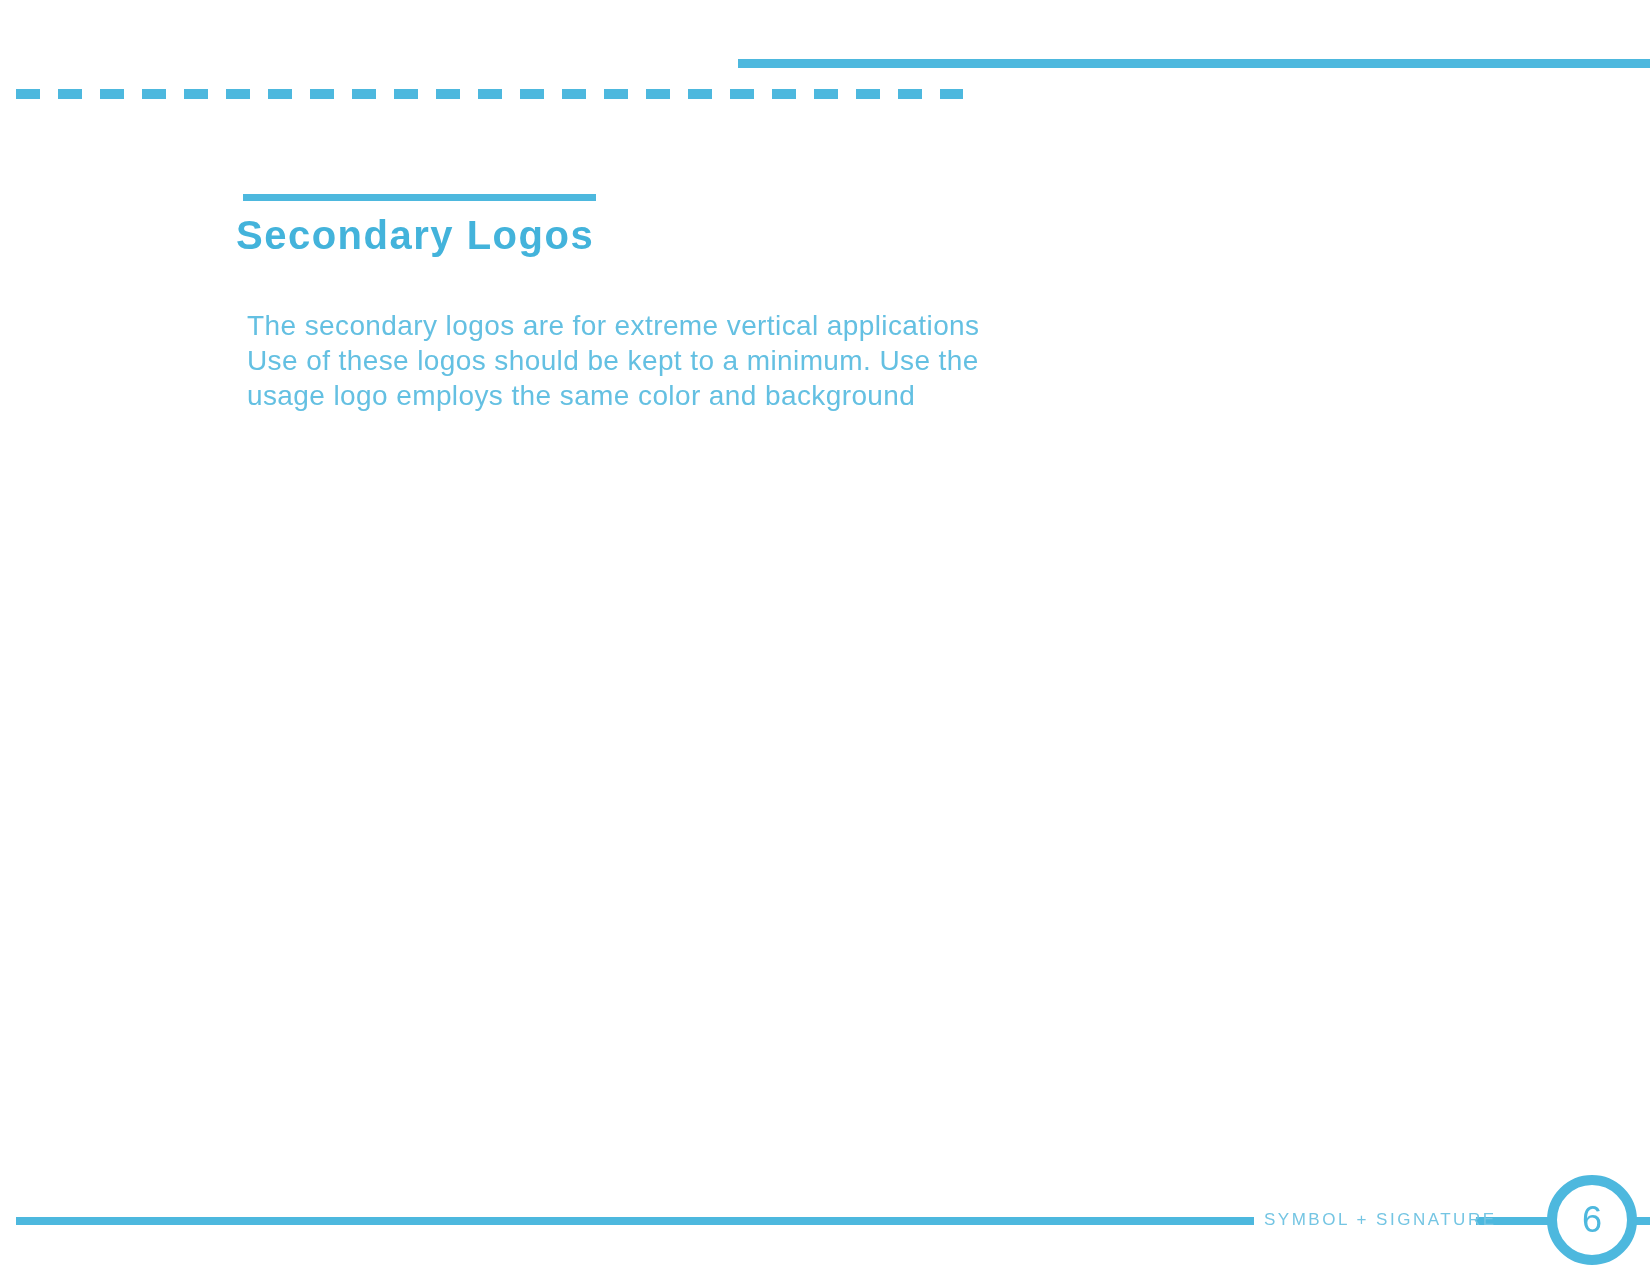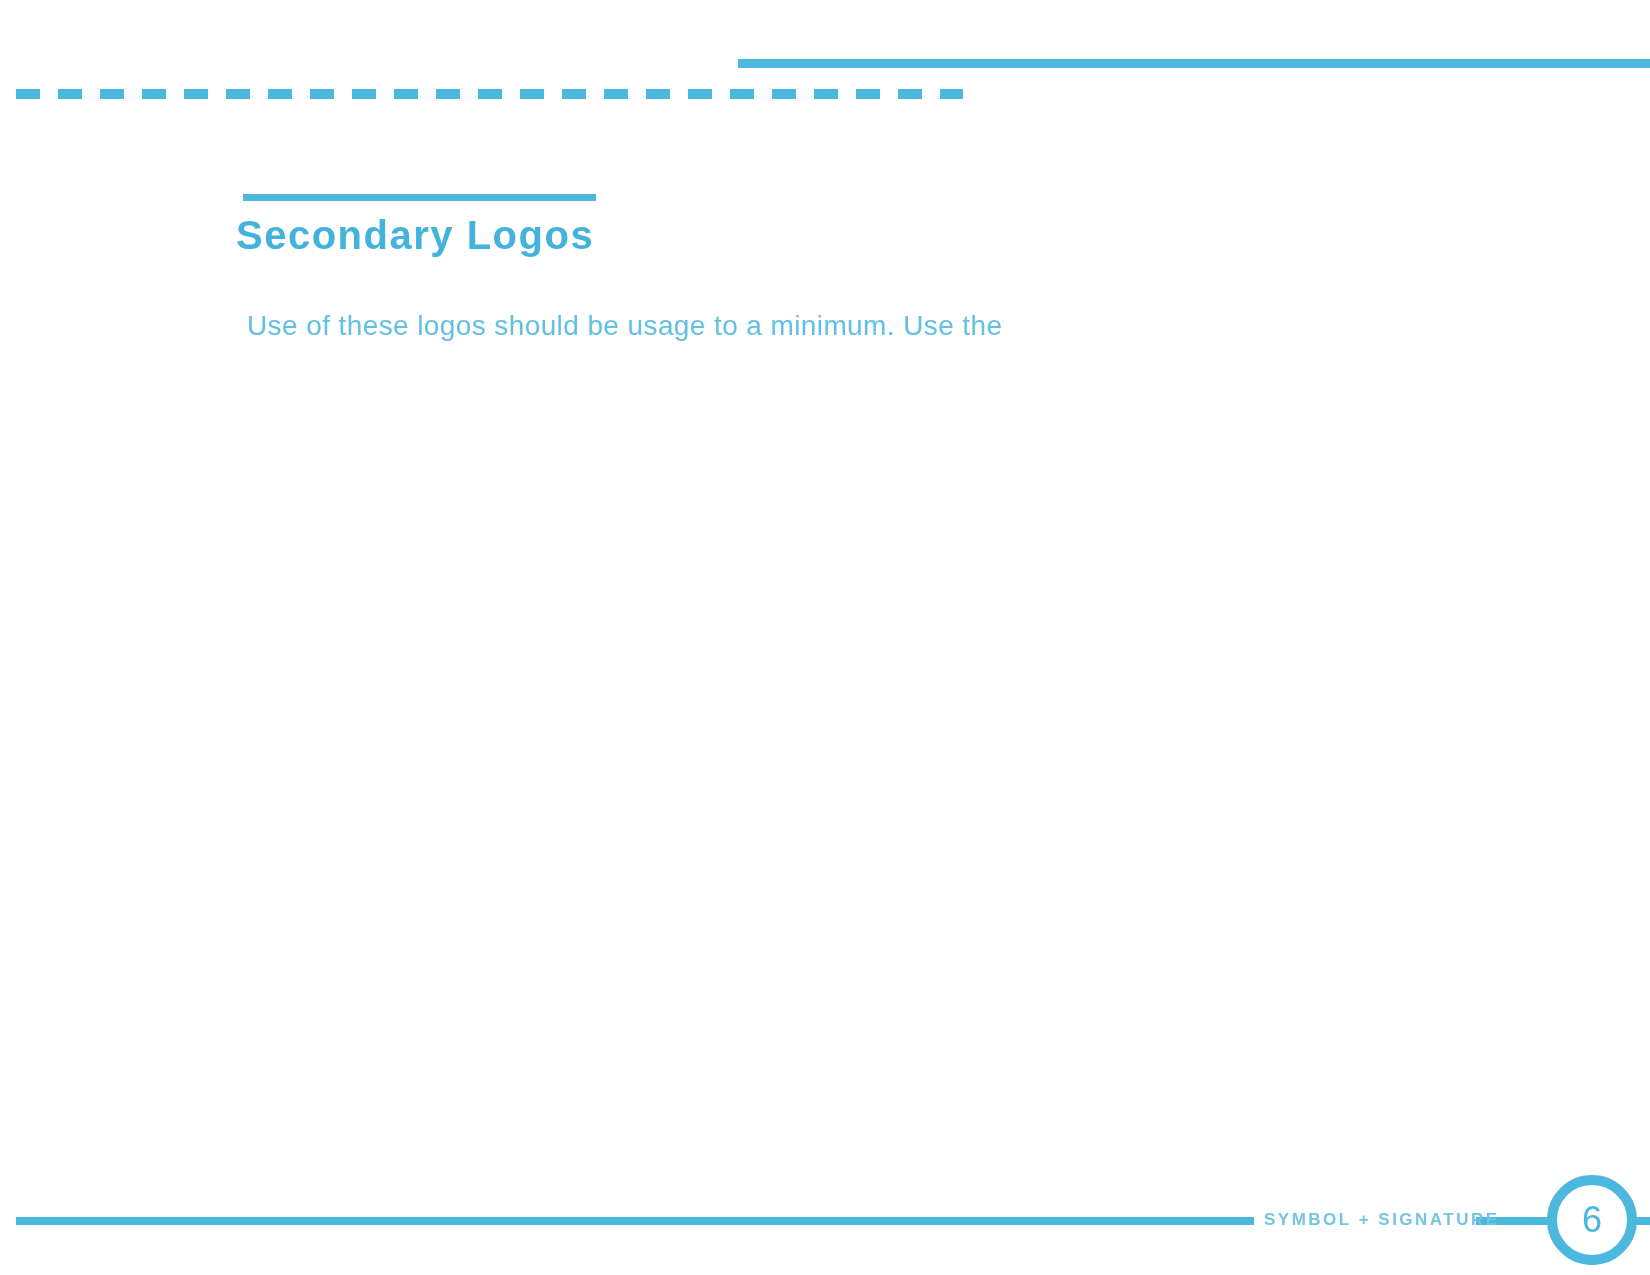--- a/index.html
+++ b/index.html
@@ -82,21 +82,20 @@
   .footer-line.right { left: 1460px; width: 190px;  }
   .footer-label {
     position: absolute;
     left: 1248px; top: 1194px;
     font-size: 17px;
     line-height: 20px;
     letter-spacing: 2.5px;
     color: var(--footer_label_text);
     white-space: nowrap;
     z-index: 2;
-    font-weight: bold;
   }
   .page-number-circle {
     position: absolute;
     left: 1531px; top: 1159px;
     width: 90px; height: 90px;
     background: #ffffff;
     border: 10px solid var(--accent);
     border-radius: 50%;
     z-index: 3;
     display: flex;
@@ -115,21 +114,23 @@
 <div class="page">
 
   <div class="top-solid-line"></div>
   <div class="top-dashed-line"></div>
 
   <section>
     <div class="heading-rule"></div>
     <h1 class="page-title">Secondary Logos</h1>
 
     <div class="body-copy">
-      <div class="line">Use of these logos should be usage to a minimum. Use the</div>
+      <div class="line">The secondary logos are for extreme vertical applications</div>
+      <div class="line">Use of these logos should be kept to a minimum. Use the</div>
+      <div class="line">usage logo employs the same color and background</div>
     </div>
   </section>
 
   <footer>
     <div class="footer-line left"></div>
     <span class="footer-label">SYMBOL + SIGNATURE</span>
     <div class="footer-line right"></div>
     <div class="page-number-circle">
       <span class="page-number">6</span>
     </div>

